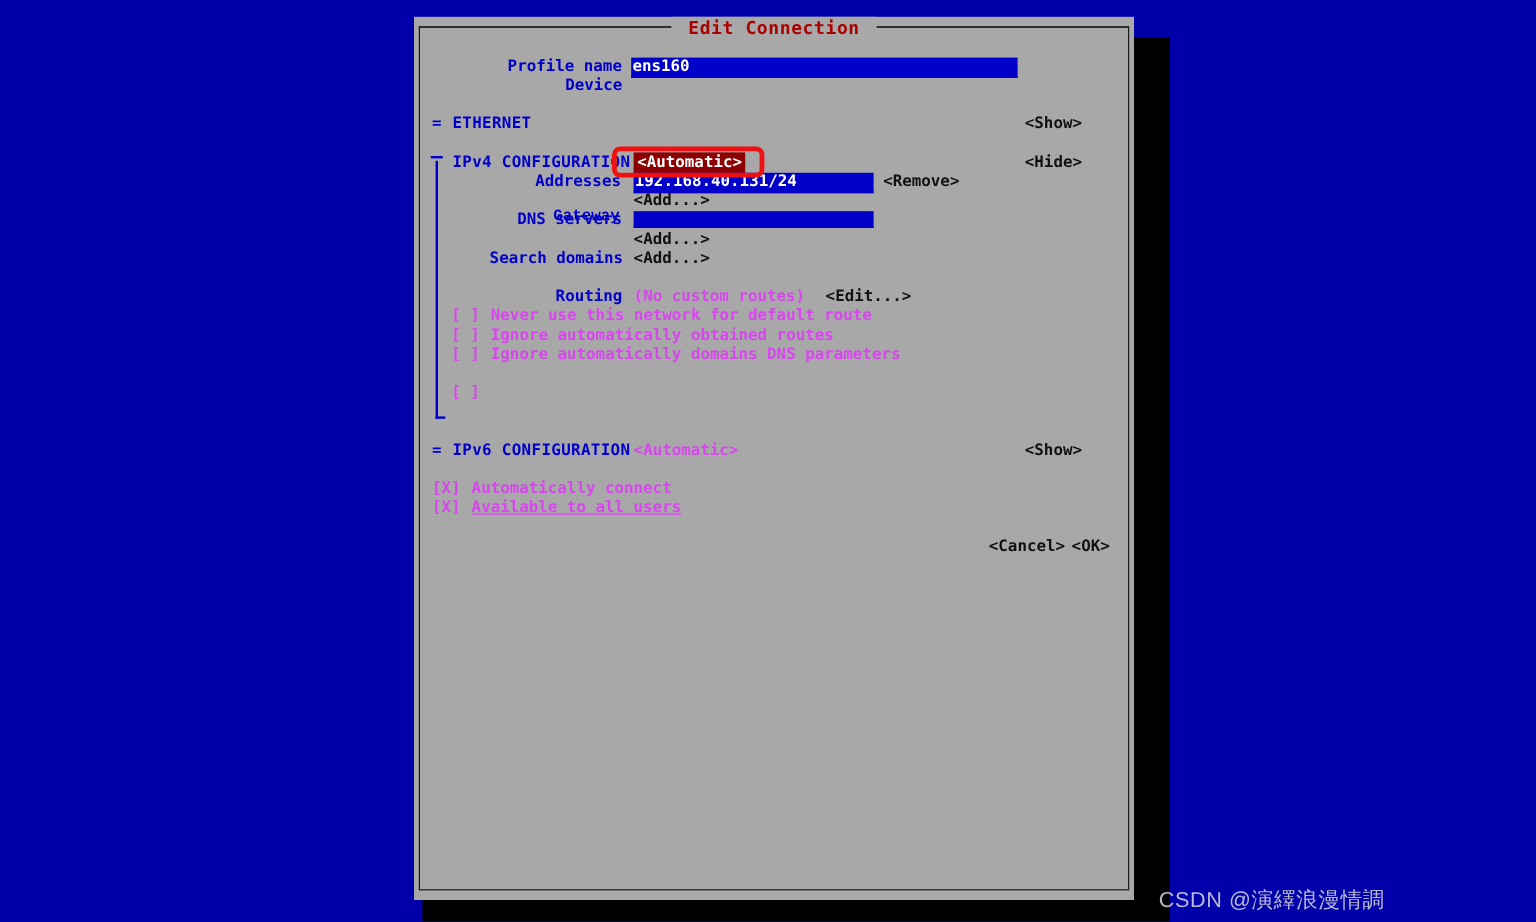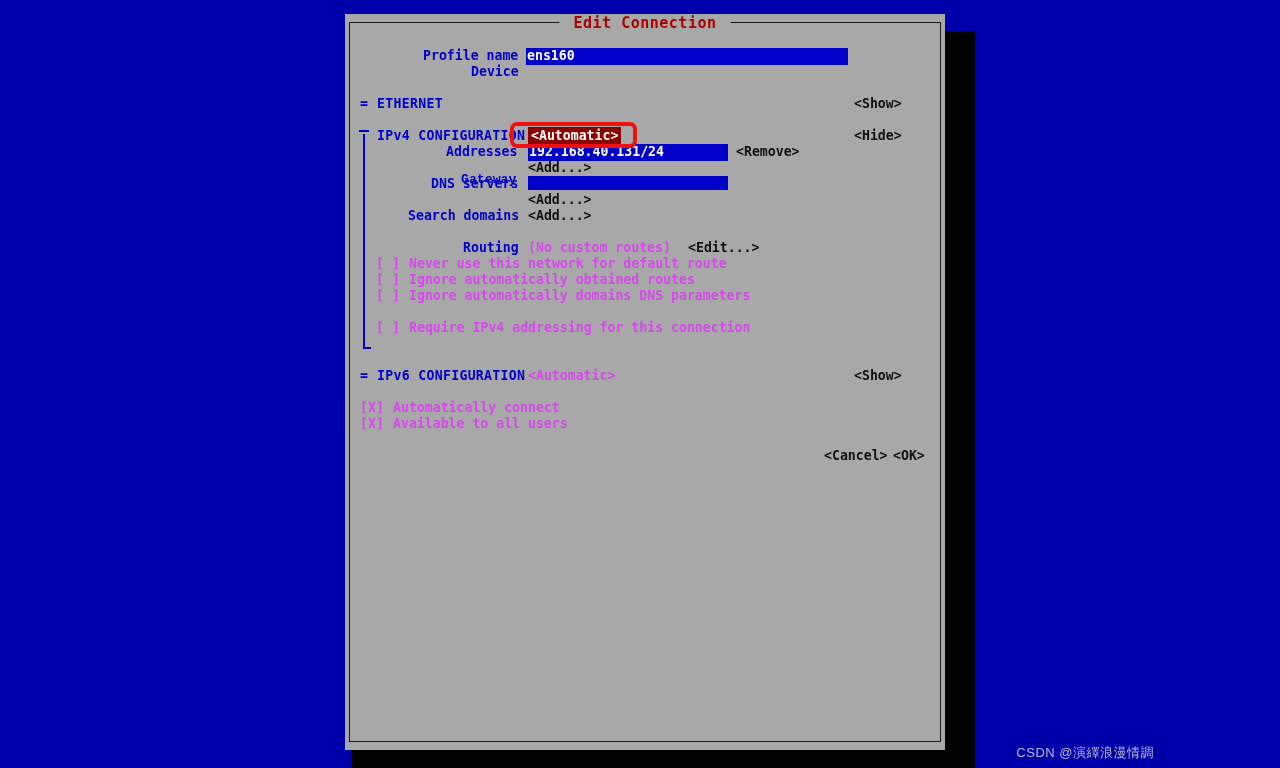--- a/index.html
+++ b/index.html
@@ -169,21 +169,21 @@
     background: transparent;
     pointer-events: none;
   }
 
   
   #watermark {
     position: absolute;
     right: 10px; bottom: 6px;
     color: #c9c9d8;
     font-family: "Liberation Sans", sans-serif;
-    font-size: 13px;
+    font-size: 18px;
     letter-spacing: 0.5px;
     opacity: 0.92;
     white-space: nowrap;
   }
 </style>
 </head>
 <body>
 
 <div id="screen">
 
@@ -241,32 +241,31 @@
     <div class="row txt-dark" style="left:26px; top:220px;">[ ]</div>
     <div class="row txt-dark" style="left:59px; top:220px;">Never use this network for default route</div>
 
     <div class="row txt-dark" style="left:26px; top:236px;">[ ]</div>
     <div class="row txt-dark" style="left:59px; top:236px;">Ignore automatically obtained routes</div>
 
     <div class="row txt-dark" style="left:26px; top:252px;">[ ]</div>
     <div class="row txt-dark" style="left:59px; top:252px;">Ignore automatically domains DNS parameters</div>
 
     <div class="row txt-dark" style="left:26px; top:284px;">[ ]</div>
-    <div class="row txt-dark" style="left:59px; top:284px;">Require IPv4 addressing for this connection</div>
 
     <div class="row heading" style="left:10px; top:332px;">=</div>
     <div class="row heading" style="left:27px; top:332px;">IPv6 CONFIGURATION</div>
     <div class="row txt-dark" style="left:178px; top:332px;">&lt;Automatic&gt;</div>
     <div class="showhide" style="left:504px; top:332px;">&lt;Show&gt;</div>
 
     <div class="row txt-dark" style="left:10px; top:364px;">[X]</div>
     <div class="row txt-dark" style="left:43px; top:364px;">Automatically connect</div>
 
     <div class="row txt-dark" style="left:10px; top:380px;">[X]</div>
-    <div class="row txt-dark" style="left:43px; top:380px;">Available to all users</div>
+    <div class="row txt-dark" style="left:43px; top:380px;text-decoration:underline;">Available to all users</div>
 
     <div class="showhide" style="left:474px; top:412px;">&lt;Cancel&gt;</div>
     <div class="showhide" style="left:543px; top:412px;">&lt;OK&gt;</div>
 
   </div>
 
   <div id="annot-rect"></div>
 
   <div id="watermark">CSDN @演繹浪漫情調</div>
 

